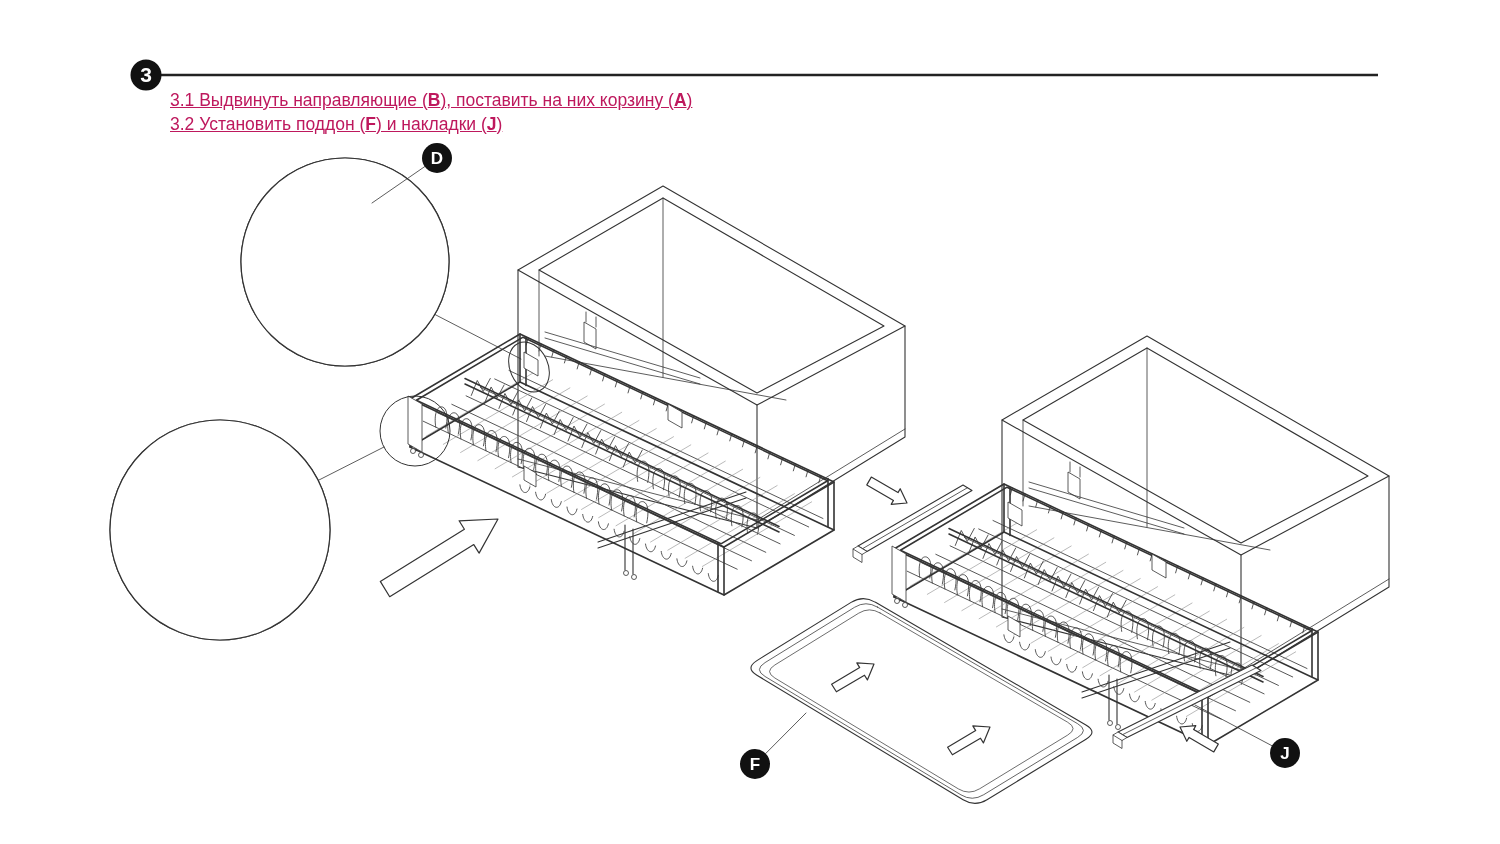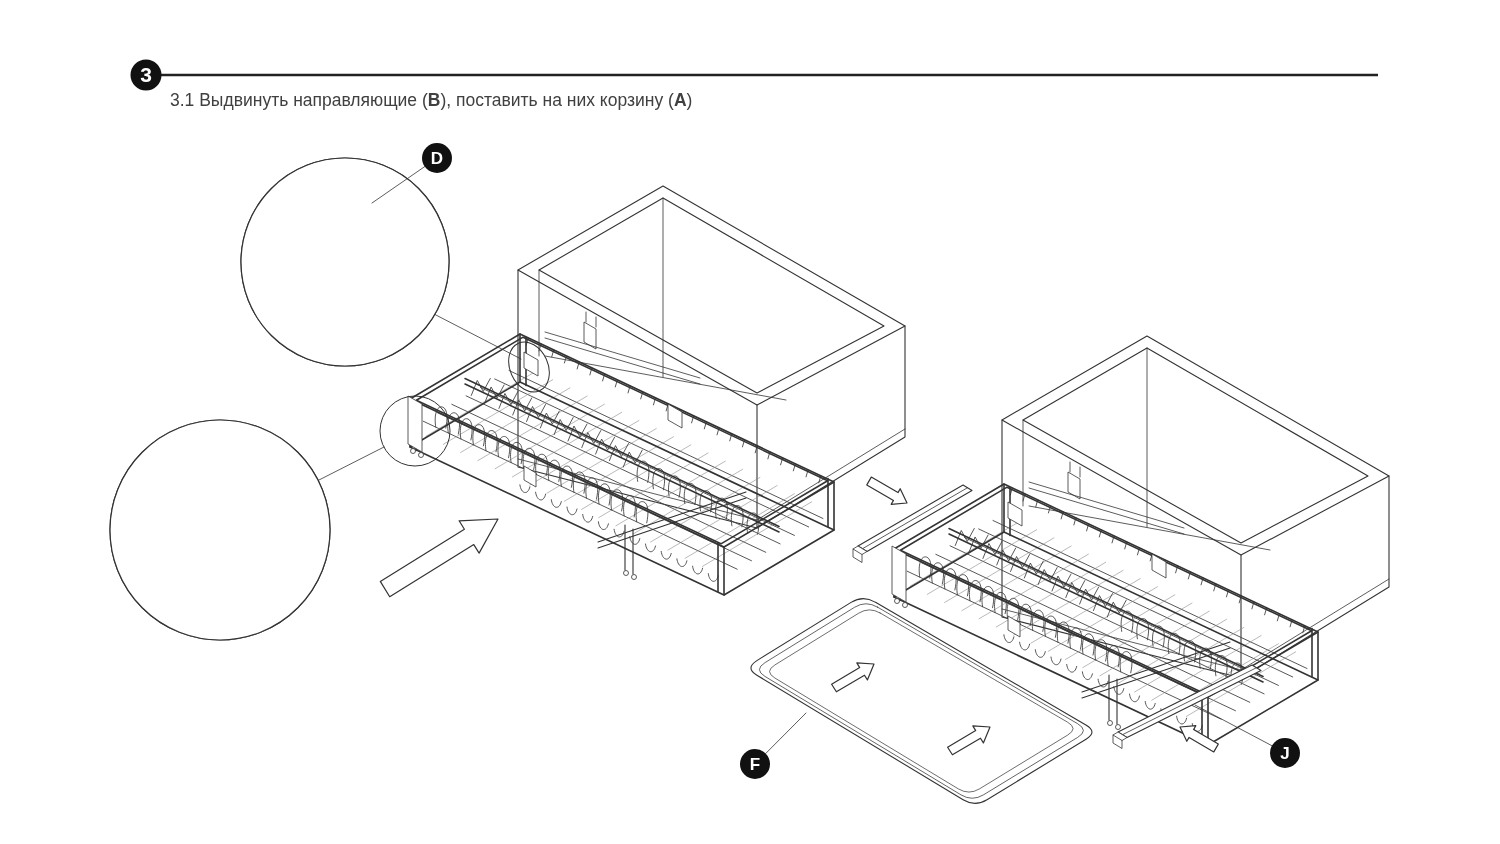--- a/index.html
+++ b/index.html
@@ -18,21 +18,21 @@
   .oarrow{fill:#fff;stroke:#333;stroke-width:1.2;stroke-linejoin:round}
   .detail-circle{fill:#fff;stroke:#333;stroke-width:1.2}
   .hl{fill:none;stroke:#333;stroke-width:1}
   .badge{fill:#111}
   .badge-letter{fill:#fff;font:bold 17px "Liberation Sans",sans-serif;text-anchor:middle}
   .step-num{fill:#fff;font:bold 21px "Liberation Sans",sans-serif;text-anchor:middle}
   .rmark{font:bold 11px "Liberation Sans",sans-serif;fill:#222;text-anchor:middle}
   .rule{stroke:#222;stroke-width:2.4}
   
   .instructions{position:absolute;left:170px;top:89px;font-size:17.5px;line-height:23.5px;
-                color:#404040;white-space:nowrap;}
+                color:#be185d;white-space:nowrap;text-decoration:underline;}
   .instructions .b{font-weight:bold;}
 </style>
 </head>
 <body>
 
 <div class="stage">
 
 <svg width="1500" height="844" viewBox="0 0 1500 844">
   <defs>
     <clipPath id="c1clip">
@@ -299,15 +299,16 @@
   <path class="oarrow" d="M1180,727 L1195.8,725.7 L1193.6,729.6 L1218.3,744.1 L1213.8,751.9 L1189.1,737.4 L1186.8,741.3 Z"></path>
   <g>
     <path class="ln t" d="M1271.9,745.7 L1195,705"></path>
     <circle class="badge" cx="1285" cy="753" r="15"></circle>
     <text class="badge-letter" x="1285" y="759">J</text>
   </g>
 </svg>
 
 <div class="instructions">
   <div class="line"><span>3.1 Выдвинуть направляющие (</span><span class="b">B</span><span>), поставить на них корзину (</span><span class="b">A</span><span>)</span></div>
+  <div class="line"><span>3.2 Установить поддон (</span><span class="b">F</span><span>) и накладки (</span><span class="b">J</span><span>)</span></div>
 </div>
 
 </div>
 
 </body></html>

